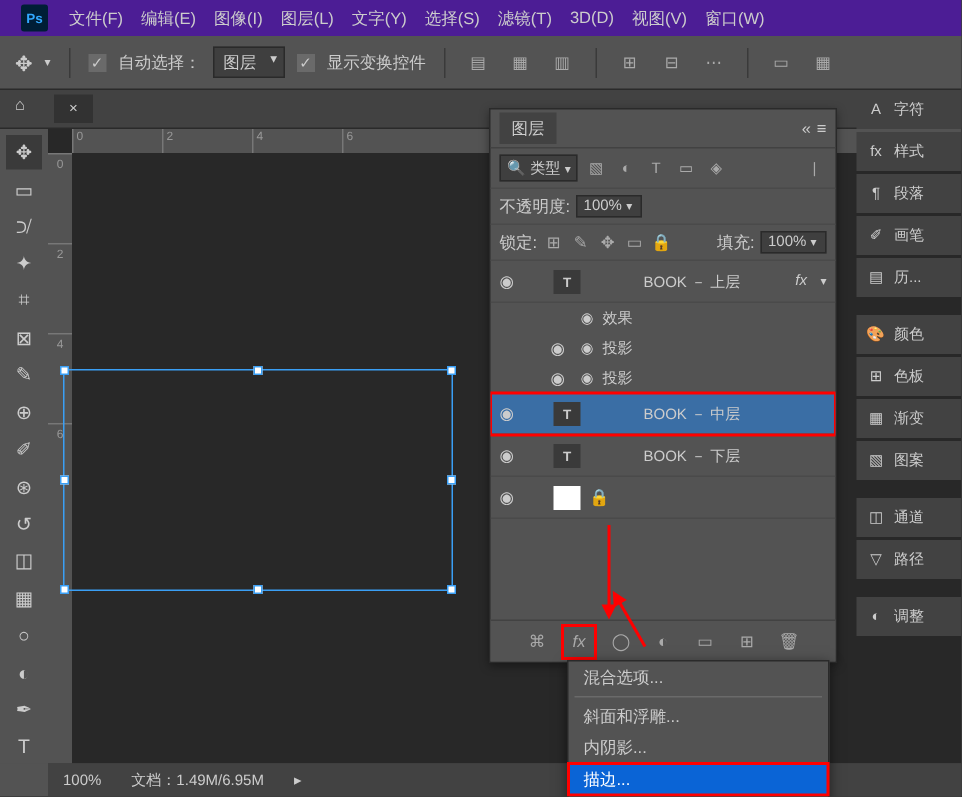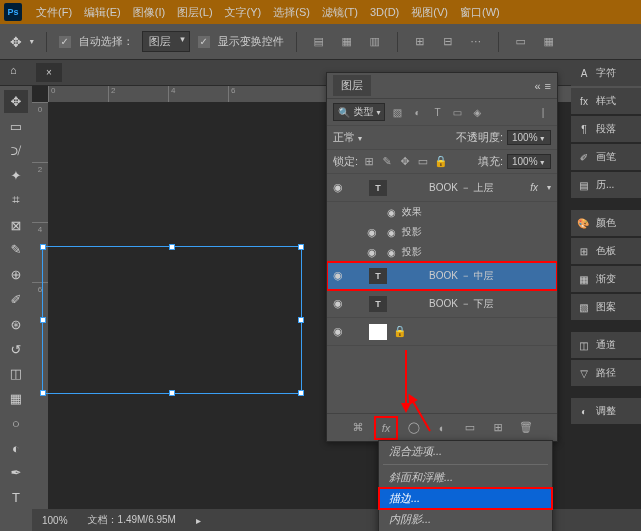--- a/index.html
+++ b/index.html
@@ -1,19 +1,19 @@
 <!DOCTYPE html>
 <html><head>
 <meta charset="utf-8">
 <style>
 * { margin: 0; padding: 0; box-sizing: border-box; font-family: "Microsoft YaHei", sans-serif; }
 body { background: #535353; color: #ccc; font-size: 11px; width: 641px; height: 531px; overflow: hidden; position: relative; }
 
 
-.menubar { height: 24px; background: #a16207; display: flex; align-items: center; padding: 0 4px; }
+.menubar { height: 24px; background: #4c1d95; display: flex; align-items: center; padding: 0 14px; }
 .menubar .ps-logo { width: 18px; height: 18px; background: #001e36; color: #31a8ff; display: flex; align-items: center; justify-content: center; font-size: 9px; font-weight: bold; border-radius: 2px; margin-right: 8px; }
 .menubar .menu-item { padding: 0 6px; cursor: pointer; }
 
 
 .optbar { height: 36px; background: #535353; display: flex; align-items: center; padding: 0 10px; border-bottom: 1px solid #2a2a2a; gap: 8px; }
 .optbar .move-icon { font-size: 14px; }
 .optbar .chk { width: 12px; height: 12px; background: #6a6a6a; display: inline-flex; align-items: center; justify-content: center; font-size: 10px; }
 .optbar .dd { background: #3f3f3f; border: 1px solid #2a2a2a; padding: 2px 18px 2px 6px; position: relative; }
 .optbar .dd::after { content: "▾"; position: absolute; right: 4px; top: 2px; font-size: 9px; }
 .optbar .sep { width: 1px; height: 20px; background: #3a3a3a; margin: 0 4px; }
@@ -71,21 +71,21 @@
 .sub-item { padding-left: 40px; height: 20px; display: flex; align-items: center; gap: 6px; font-size: 10px; }
 .sub-item .eye { width: 14px; font-size: 11px; }
 
 
 .panel-bottom { position: absolute; bottom: 0; left: 0; right: 0; height: 28px; background: #535353; display: flex; align-items: center; justify-content: center; gap: 10px; border-top: 1px solid #424242; }
 .panel-bottom .btm-ico { width: 18px; height: 18px; display: flex; align-items: center; justify-content: center; font-size: 11px; color: #aaa; }
 .panel-bottom .btm-ico.fx-btn { outline: 2px solid red; outline-offset: 1px; font-style: italic; }
 
 
 .fx-menu { position: absolute; top: 440px; left: 378px; width: 175px; background: #535353; border: 1px solid #2a2a2a; box-shadow: 0 2px 8px rgba(0,0,0,0.5); z-index: 10; }
-.fx-menu .menu-item2 { padding: 3px 10px; font-size: 11px; cursor: pointer; font-style: italic; }
+.fx-menu .menu-item2 { padding: 3px 10px; font-size: 11px; cursor: pointer; }
 .fx-menu .menu-item2.highlight { background: #0a64d6; color: #fff; outline: 2px solid red; outline-offset: -1px; }
 .fx-menu .sep2 { height: 1px; background: #6a6a6a; margin: 2px 4px; }
 
 
 .right-panels { position: absolute; right: 0; top: 60px; width: 70px; display: flex; flex-direction: column; gap: 2px; }
 .right-panels .rp { height: 26px; background: #424242; display: flex; align-items: center; padding: 0 6px; gap: 5px; font-size: 10px; }
 .right-panels .rp .rp-ico { width: 14px; text-align: center; }
 .right-panels .rp-gap { height: 8px; }
 
 
@@ -204,24 +204,20 @@
       <span style="font-size:8px;">▾</span>
     </div>
     <div class="filter-icon">▧</div>
     <div class="filter-icon">◐</div>
     <div class="filter-icon">T</div>
     <div class="filter-icon">▭</div>
     <div class="filter-icon">◈</div>
     <div class="filter-icon" style="margin-left:auto;">|</div>
   </div>
   <div class="row blend-row">
-    <div class="dd2">
-      <span>正常</span>
-      <span style="margin-left:auto;font-size:8px;">▾</span>
-    </div>
     <span>不透明度:</span>
     <div class="pct"><span>100%</span> <span style="font-size:8px;">▾</span></div>
   </div>
   <div class="row lock-row">
     <span>锁定:</span>
     <span class="lock-ico">⊞</span>
     <span class="lock-ico">✎</span>
     <span class="lock-ico">✥</span>
     <span class="lock-ico">▭</span>
     <span class="lock-ico">🔒</span>
@@ -281,22 +277,22 @@
     <div class="btm-ico">▭</div>
     <div class="btm-ico">⊞</div>
     <div class="btm-ico">🗑</div>
   </div>
 </div>
 
 <div class="fx-menu">
   <div class="menu-item2">混合选项...</div>
   <div class="sep2"></div>
   <div class="menu-item2">斜面和浮雕...</div>
+  <div class="menu-item2">内阴影...</div>
   <div class="menu-item2 highlight">描边...</div>
-  <div class="menu-item2">内阴影...</div>
   <div class="menu-item2">内发光</div>
 </div>
 
 <div class="right-panels">
   <div class="rp">
       <span class="rp-ico">A</span>
       <span>字符</span>
     </div>
   <div class="rp">
       <span class="rp-ico">fx</span>

